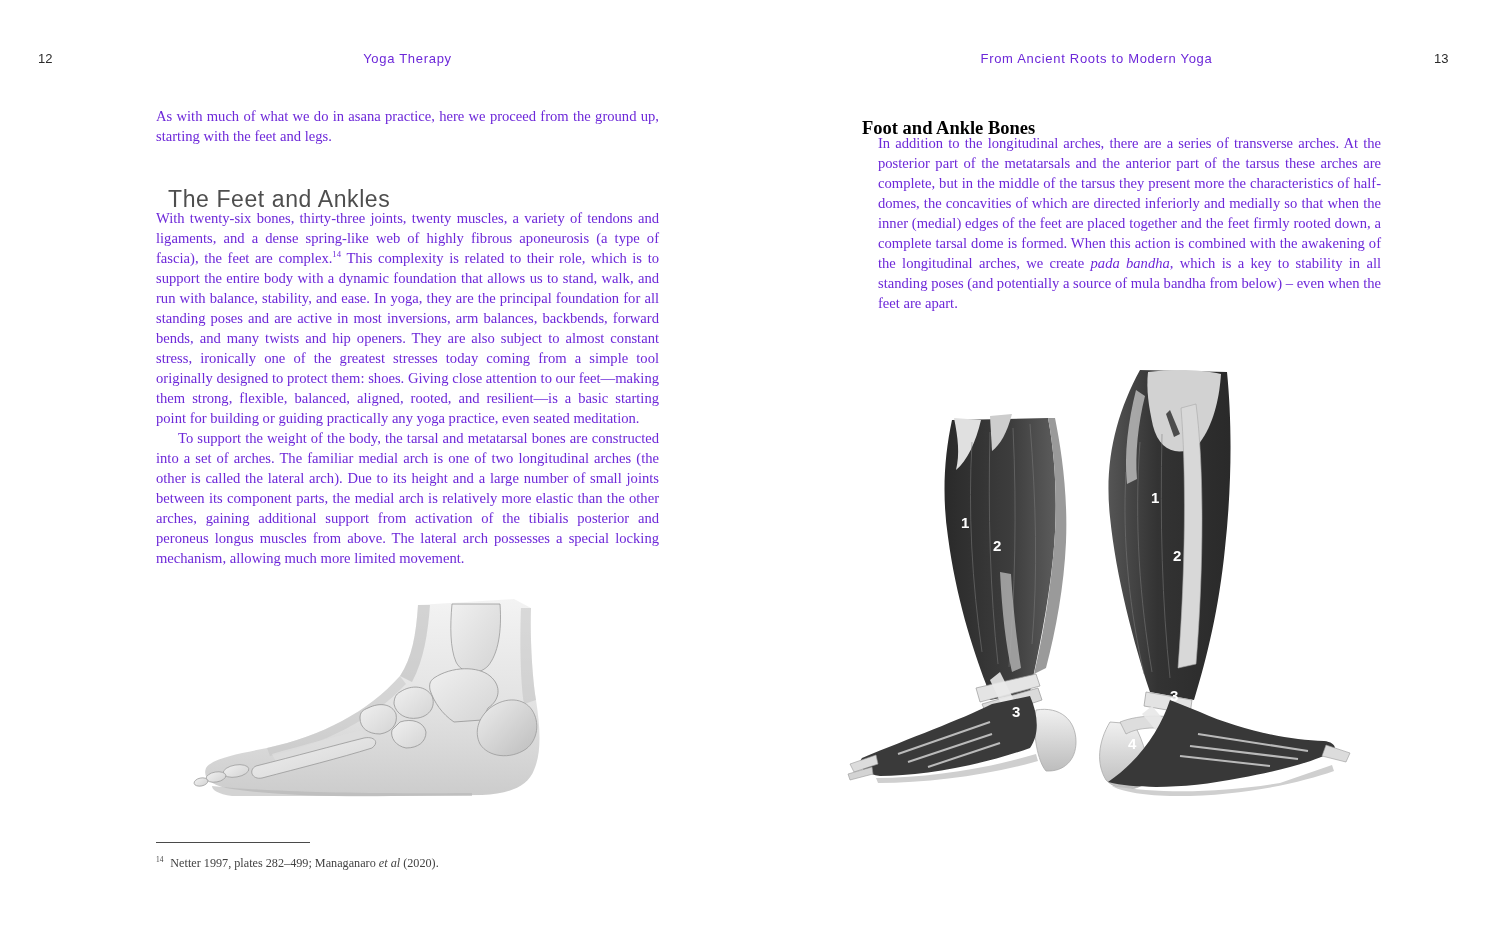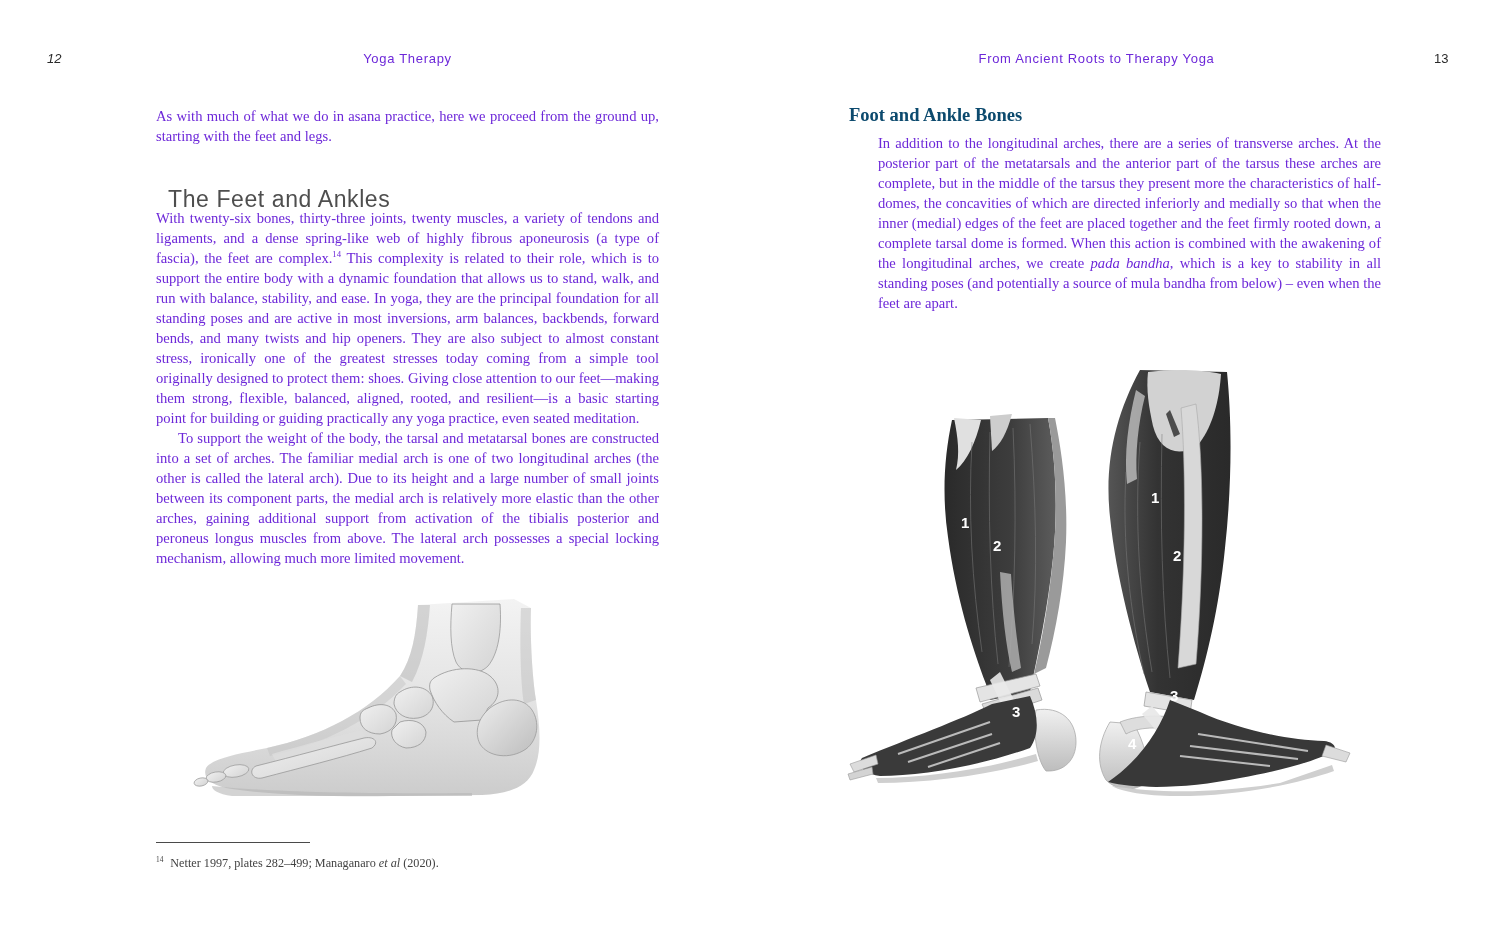--- a/index.html
+++ b/index.html
@@ -20,40 +20,40 @@
     text-align:justify;hyphens:auto;-webkit-hyphens:auto;
   }
   .body-text p{margin:0;}
   .indent{text-indent:22px;}
   .heading-sans{
     font-family:"Liberation Sans",sans-serif;font-weight:300;
     font-size:23px;letter-spacing:0.6px;color:#4e4e4e;margin:12px;
   }
   .heading-serif{
     font-family:"Liberation Serif",serif;font-weight:700;
-    font-size:18.5px;color:#0c4a6e;margin:4px;
+    font-size:18.5px;color:#000000;margin:17px;
   }
   sup.fn{font-size:0.6em;vertical-align:super;line-height:0;}
   .footnote-rule{border-top:1px solid #4a4a4a;width:154px;height:0;}
   .footnote{font-size:12.2px;color:#424242;line-height:16px;}
   .footnote sup.fn{margin-right:7px;}
   .ital{font-style:italic;}
   .fig-label{
     font-family:"Liberation Sans",sans-serif;font-weight:700;
     font-size:15px;fill:#ffffff;
   }
 </style>
 </head>
 <body>
 
 <div>
 
   <div>
 
-    <span class="abs page-num" style="left:47px;top:51px;font-style:italic;">12</span>
+    <span class="abs page-num" style="left:38px;top:51px;">12</span>
 
     <div class="abs running-head" style="left:156px;top:51px;width:503px;">Yoga Therapy</div>
 
     <div class="abs body-text" style="left:156px;top:106px;width:503px;">
       <p>As with much of what we do in asana practice, here we proceed from the ground up, starting with the feet and legs.</p>
     </div>
 
     <h2 class="abs heading-sans" style="left:156px;top:174px;">The Feet and Ankles</h2>
 
     <div class="abs body-text" style="left:156px;top:208px;width:503px;">
@@ -110,21 +110,21 @@
       <path d="M40,196 C100,202 180,204 300,203 L300,206 L60,206 C46,204 40,200 40,196 Z" fill="#b5b5b5" opacity="0.6"></path>
     </svg>
 
     <div class="abs footnote-rule" style="left:156px;top:842px;"></div>
 
     <div class="abs footnote" style="left:156px;top:855px;width:503px;"><sup class="fn">14</sup><span>Netter 1997, plates 282–499; Managanaro </span><span class="ital">et al</span><span> (2020).</span></div>
   </div>
 
   <div>
 
-    <div class="abs running-head" style="left:845px;top:51px;width:503px;">From Ancient Roots to Therapy Yoga</div>
+    <div class="abs running-head" style="left:845px;top:51px;width:503px;">From Ancient Roots to Modern Yoga</div>
 
     <span class="abs page-num" style="left:1434px;top:51px;">13</span>
 
     <h2 class="abs heading-serif" style="left:845px;top:101px;">Foot and Ankle Bones</h2>
 
     <div class="abs body-text" style="left:878px;top:133px;width:503px;">
       <p><span>In addition to the longitudinal arches, there are a series of transverse arches. At the posterior part of the metatarsals and the anterior part of the tarsus these arches are complete, but in the middle of the tarsus they present more the characteristics of half-domes, the concavities of which are directed inferiorly and medially so that when the inner (medial) edges of the feet are placed together and the feet firmly rooted down, a complete tarsal dome is formed. When this action is combined with the awakening of the longitudinal arches, we create </span><span class="ital">pada bandha</span><span>, which is a key to stability in all standing poses (and potentially a source of mula bandha from below) – even when the feet are apart.</span></p>
     </div>
 
     <svg class="abs" style="left:840px;top:362px;" width="520" height="440" viewBox="0 0 520 440" aria-hidden="true">

